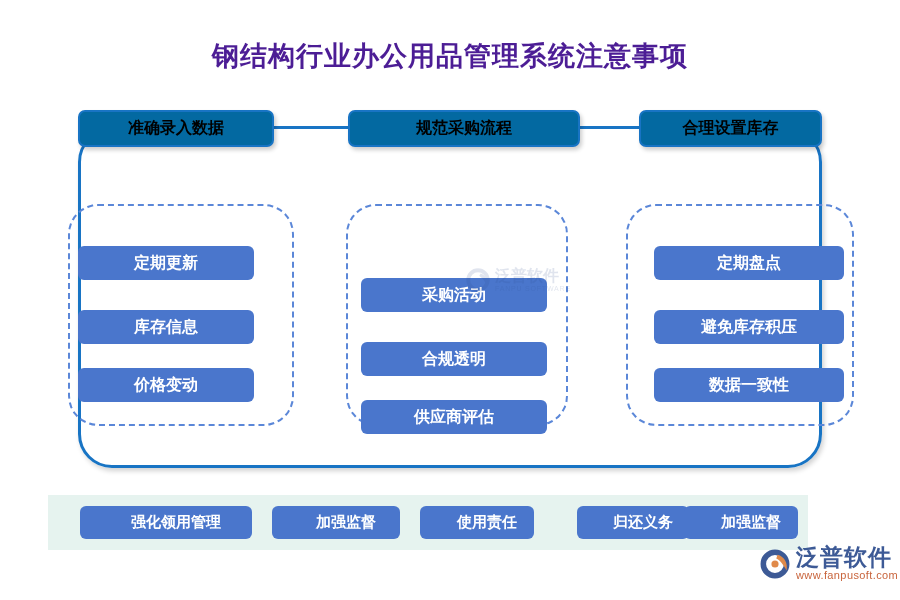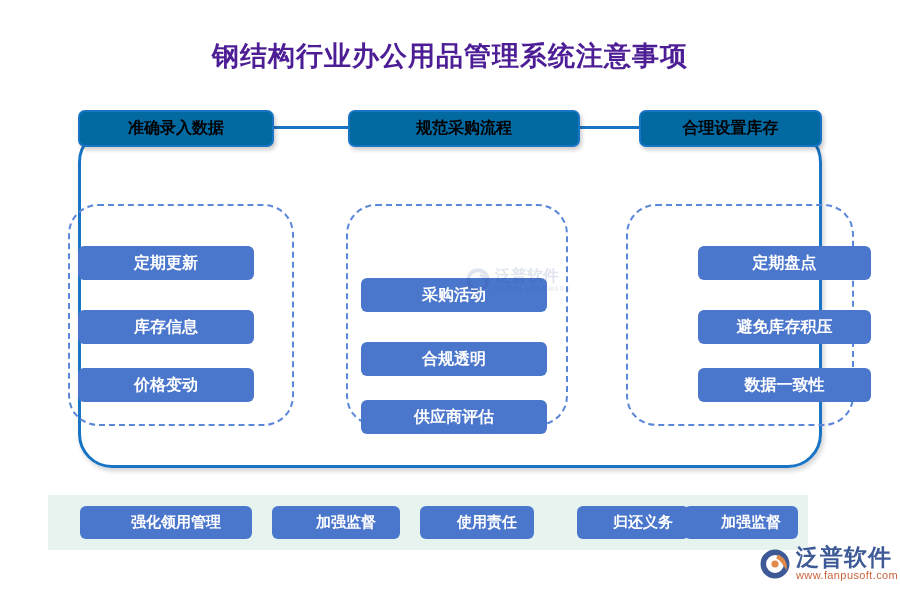--- a/index.html
+++ b/index.html
@@ -115,21 +115,21 @@
     font-weight: bold;
     display: flex;
     align-items: center;
     justify-content: center;
     white-space: nowrap;
     z-index: 4;
   }
   
   .col-0 { left: 78px;  width: 176px; }
   .col-1 { left: 361px; width: 186px; margin-top: 32px; }
-  .col-2 { left: 654px; width: 173px; margin-left: 44px; }
+  .col-2 { left: 654px; width: 190px; }
   
   .row-0 { top: 246px; }
   .row-1 { top: 310px; }
   .row-2 { top: 368px; }
 
   
   #bottom-band {
     position: absolute;
     left: 48px;
     top: 495px;

